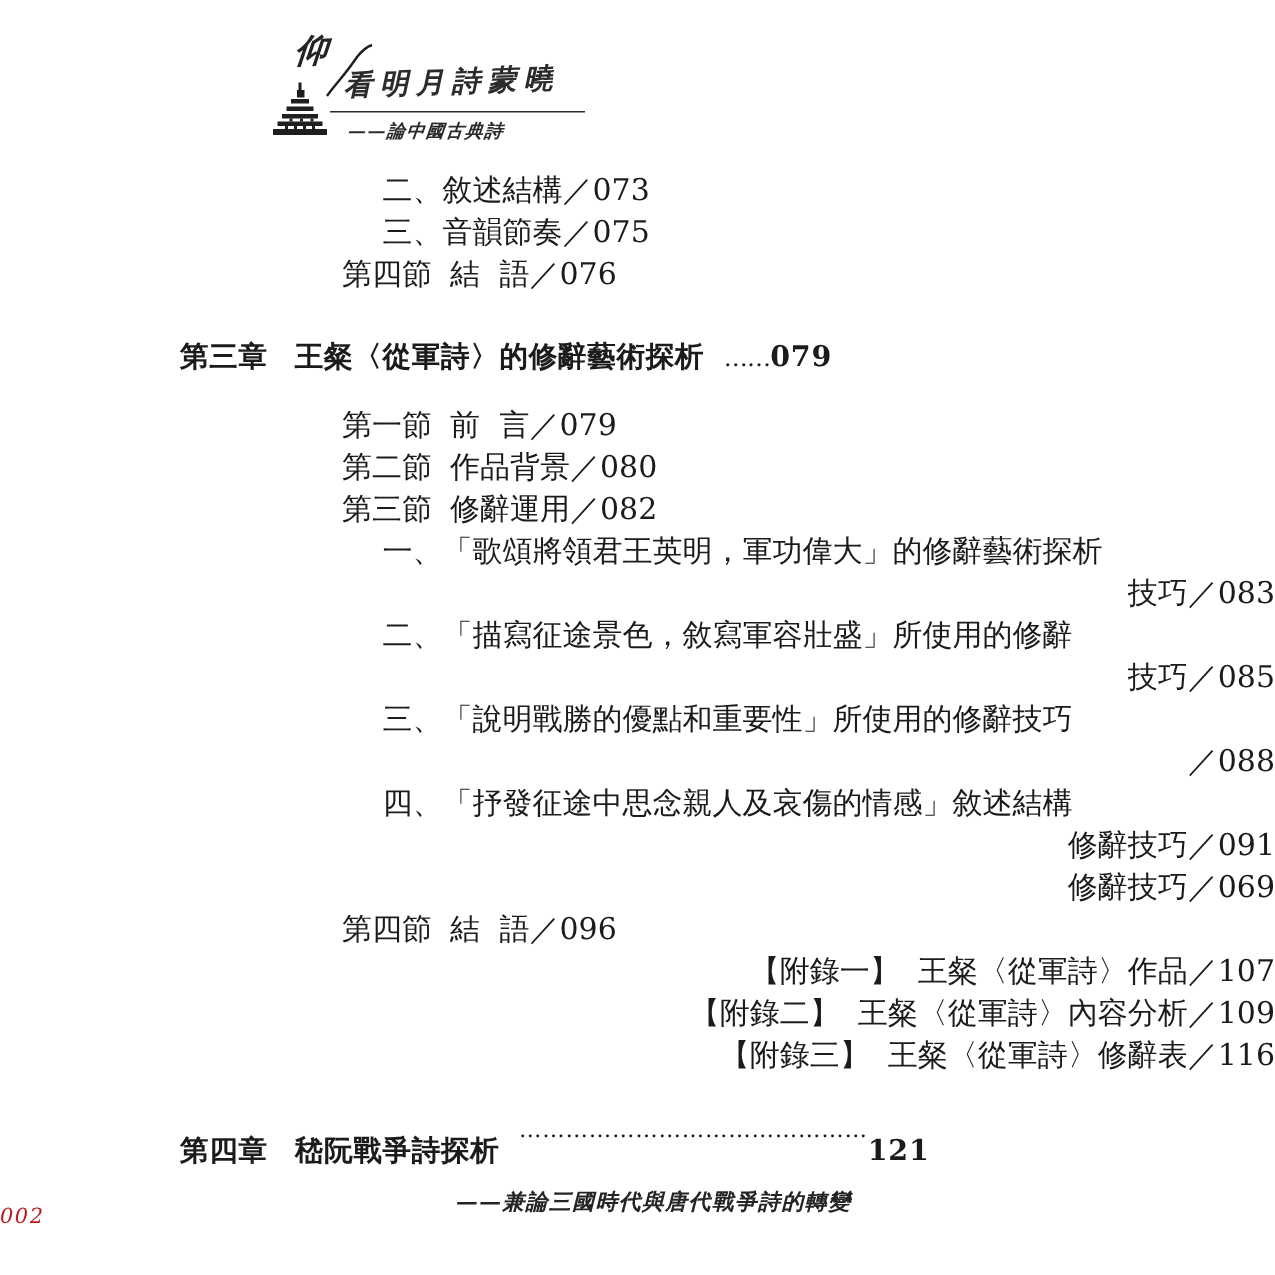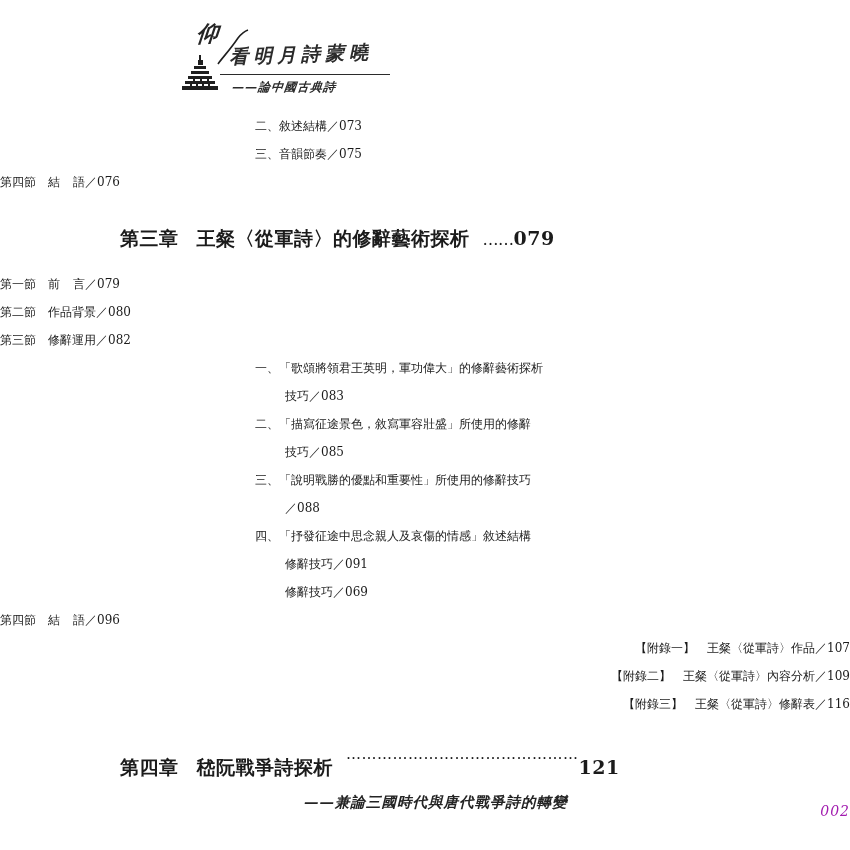--- a/index.html
+++ b/index.html
@@ -94,32 +94,32 @@
 
   
   .toc {
     position: absolute;
     left: 0;
     top: 112px;
     width: 850px;
   }
 
   .row {
-    font-size: 12px;
+    font-size: 20px;
     line-height: 28px;
     white-space: nowrap;
     color: #1b1b1b;
   }
 
   
   .lv-item   { padding-left: 255px; }   
-  .lv-sec    { }   
+  .lv-sec    { padding-left: 228px; }   
   .lv-chap   { padding-left: 120px; }   
   .lv-app    { padding-left: 228px; text-align: right; }   
-  .lv-wrap   { padding-left: 285px; }   
+  .lv-wrap   { padding-left: 285px; text-align: right; }   
   .lv-subtitle { padding-left: 258px; margin-left: 46px; }
 
   .chapter {
     font-size: 19px;
     font-weight: bold;
     line-height: 40px;
     letter-spacing: 0.5px;
   }
   .chapter .gap { display: inline-block; width: 18px; }
   .chapter .num { font-weight: bold; }
@@ -152,24 +152,24 @@
 
   .spacer-sm { height: 10px; }
   .spacer-md { height: 16px; }
   .spacer-lg { height: 22px; }
 
   .folio {
     position: absolute;
     left: 0;
     top: 803px;
     width: 850px;
-    text-align: right;
+    text-align: left;
     font-size: 14px;
     font-style: italic;
-    color: #a21caf;
+    color: #b91c1c;
     letter-spacing: 1px;
   }
 </style>
 </head>
 <body>
 
 <div class="page">
 
   <div class="masthead">
     <svg class="seal-tower" viewBox="0 0 46 40">

